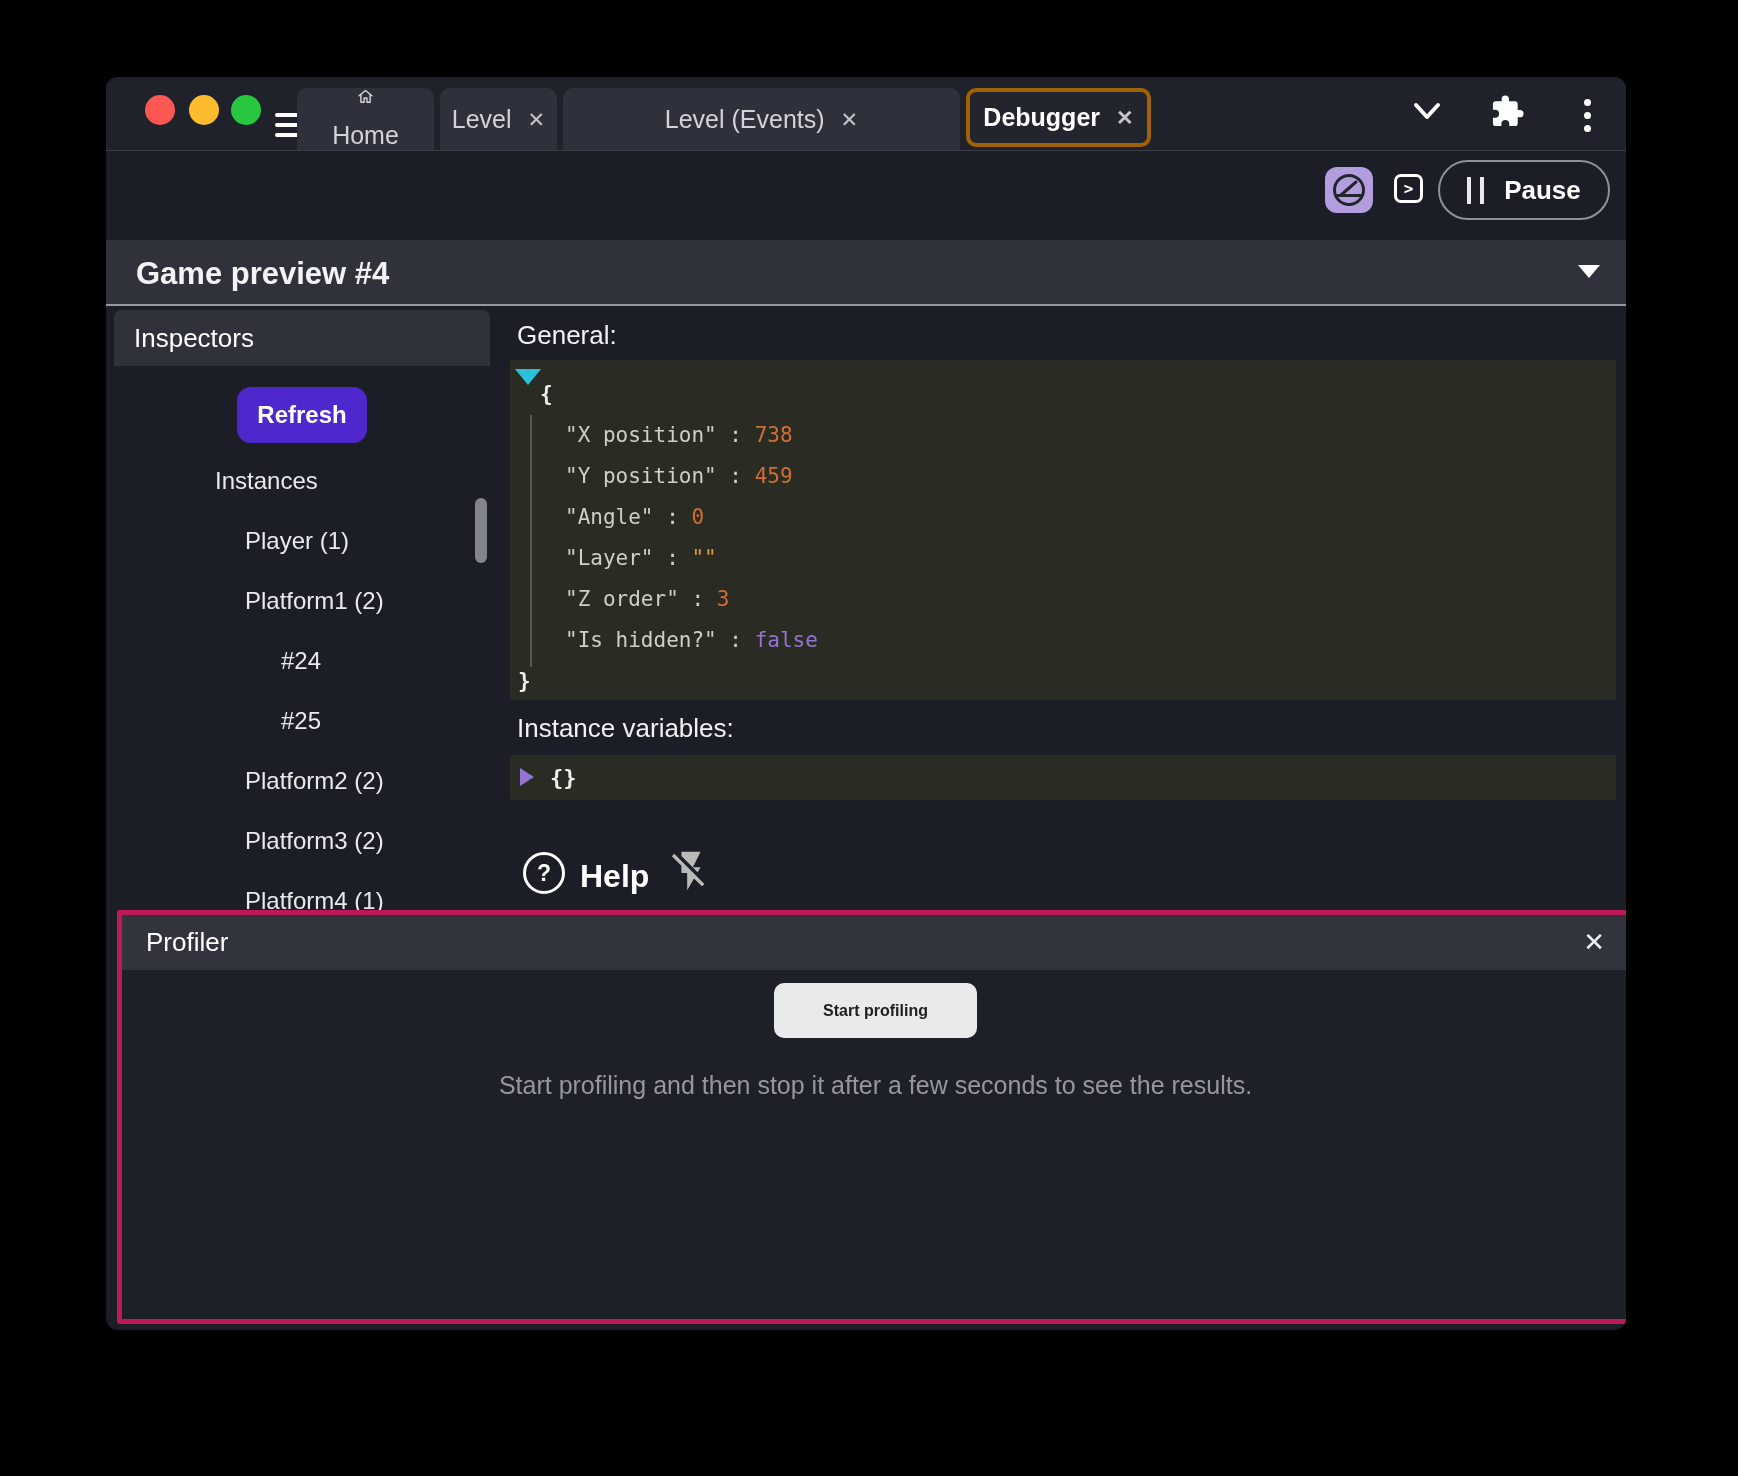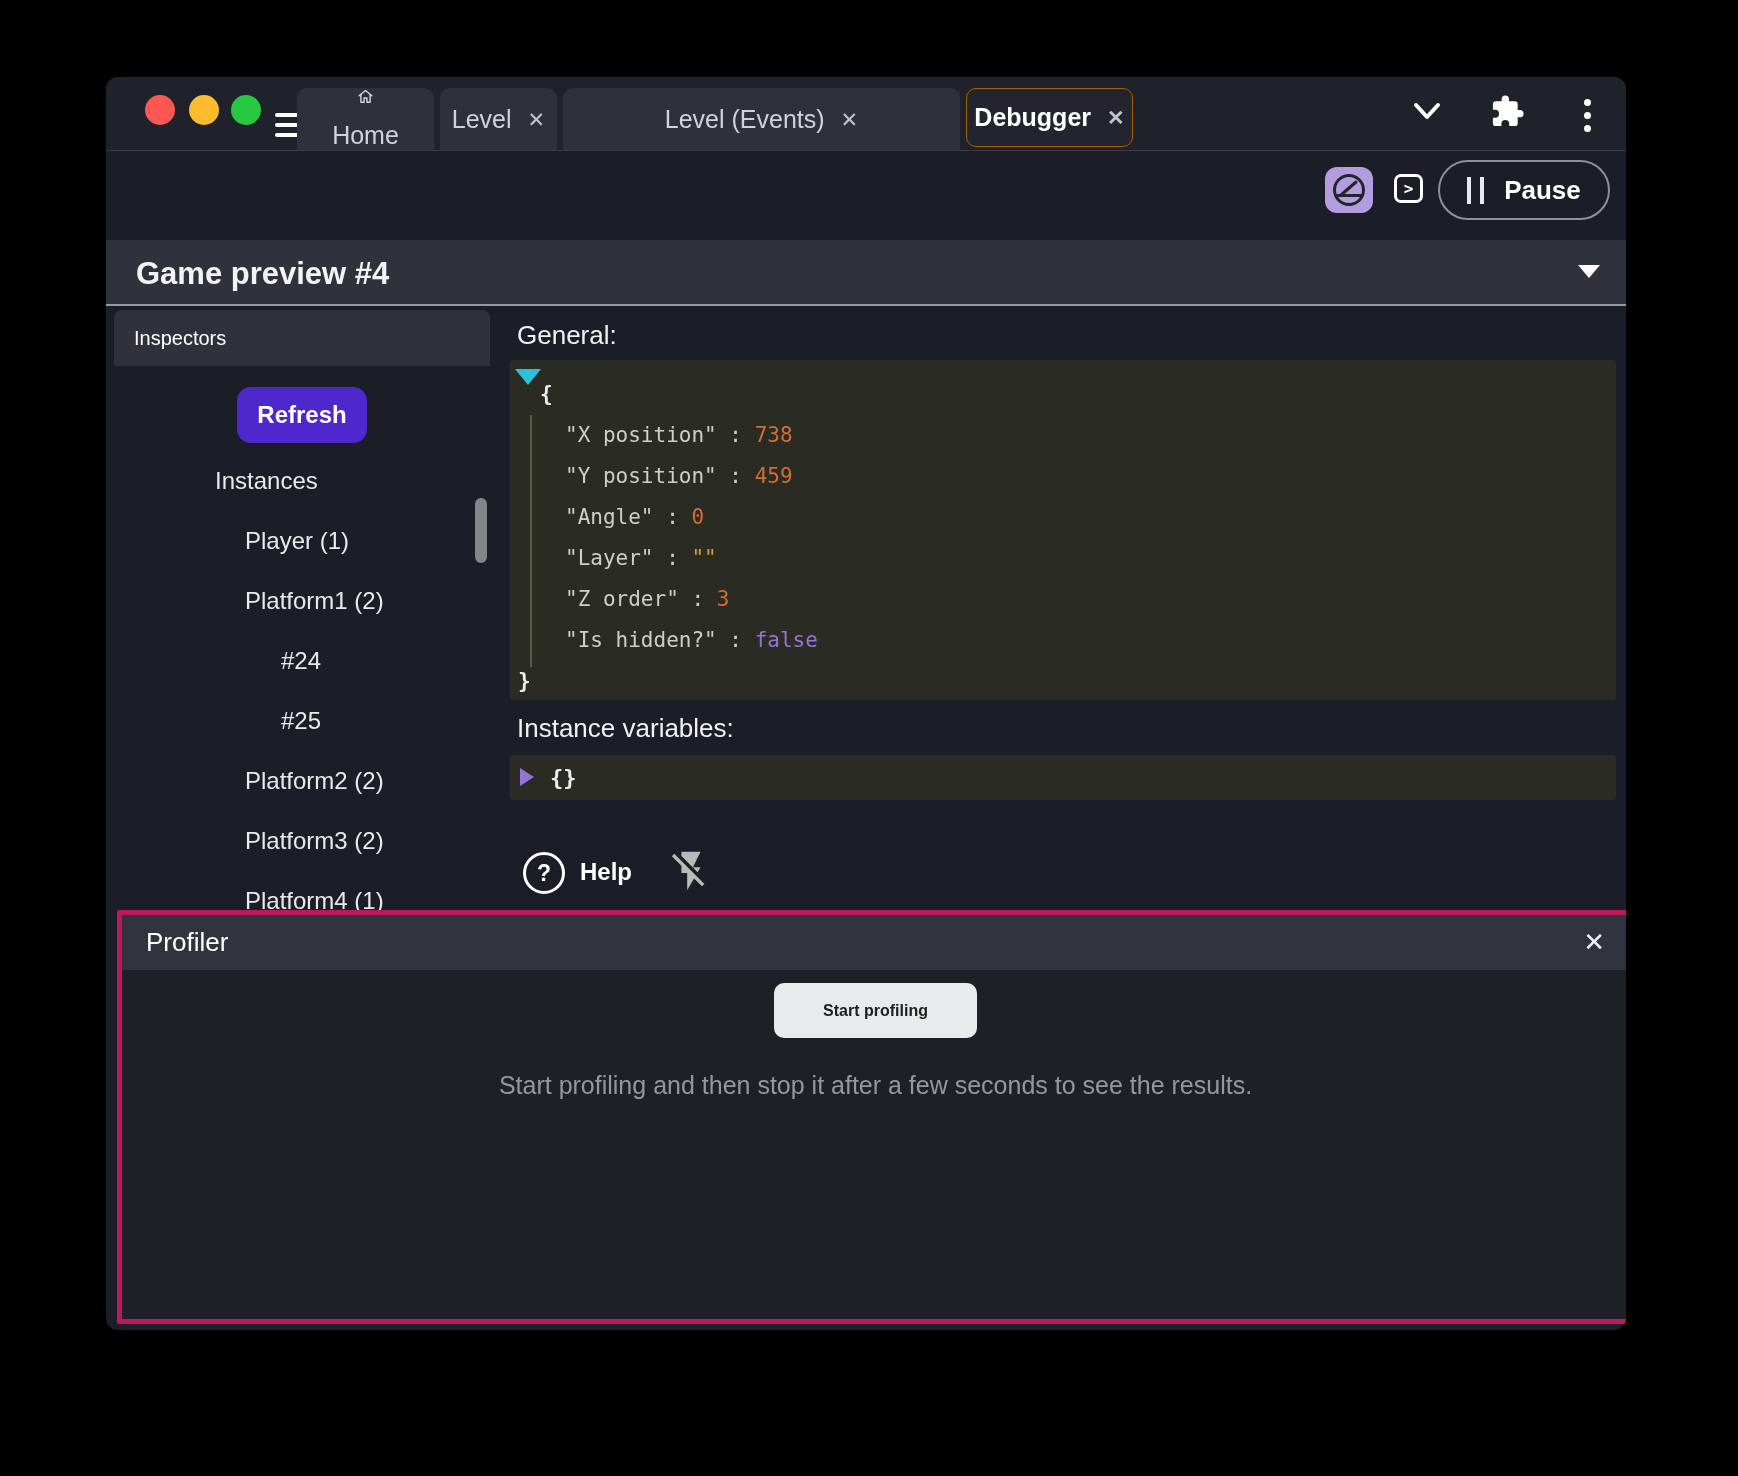--- a/index.html
+++ b/index.html
@@ -23,43 +23,43 @@
   .tab-strip{position:absolute;left:191px;bottom:0;height:62px;display:flex;gap:6px;align-items:flex-end;}
   .tab{
     height:62px;display:flex;align-items:center;justify-content:center;gap:16px;
     background:#2e313b;border-radius:10px 10px 0 0;color:#d2d3d8;font-size:25px;
     box-sizing:border-box;cursor:default;
   }
   .tab.w-home{width:137px;flex-direction:column;}
   .tab.w-level{width:117px;}
   .tab.w-levelevents{width:397px;}
   .tab.active{
-    width:167px;height:59px;margin-bottom:3px;background:#23252e;
-    border:1px solid #a16207;border-radius:10px;color:#fff;font-weight:bold;
+    width:185px;height:59px;margin-bottom:3px;background:#23252e;
+    border:4px solid #a16207;border-radius:10px;color:#fff;font-weight:bold;
   }
   .tab-x{font-size:21px;color:#c3c4ca;line-height:1;}
   .home-svg{width:27px;height:27px;}
   .top-icon{position:absolute;}
   .chevron-top{left:1306px;top:23px;width:30px;height:22px;}
   .puzzle{left:1384px;top:17px;width:35px;height:35px;}
   .kebab{left:1478px;top:22px;width:7px;display:flex;flex-direction:column;gap:6px;}
   .kebab .dot{width:7px;height:7px;border-radius:50%;background:#fff;}
   
   .speedo-btn{position:absolute;left:1219px;top:90px;width:48px;height:46px;border-radius:12px;background:#b49ddf;display:flex;align-items:center;justify-content:center;}
   .console-btn{position:absolute;left:1288px;top:97px;width:29px;height:29px;border:3px solid #fff;border-radius:7px;box-sizing:border-box;display:flex;align-items:center;justify-content:center;color:#fff;font-weight:bold;font-size:16px;font-family:"DejaVu Sans Mono",monospace;}
   .pause-btn{position:absolute;left:1332px;top:83px;width:172px;height:60px;border:2px solid #8f9196;border-radius:30px;box-sizing:border-box;display:flex;align-items:center;justify-content:center;gap:20px;background:transparent;}
   .pause-bars{display:flex;gap:9px;}
   .pause-bars span{width:4px;height:27px;background:#e8e9ee;display:block;}
   .pause-label{color:#fff;font-size:26px;font-weight:bold;}
   
   .preview-bar{position:absolute;left:0;right:0;top:163px;height:66px;background:#2f323b;border-bottom:2px solid #97999e;box-sizing:border-box;}
   .preview-title{position:absolute;left:30px;top:16px;font-size:31px;font-weight:600;color:#f2f3f5;}
   .preview-caret{position:absolute;left:1472px;top:25px;width:0;height:0;border-left:11px solid transparent;border-right:11px solid transparent;border-top:13px solid #fff;}
   
-  .sidebar-header{position:absolute;left:8px;top:233px;width:376px;height:56px;background:#2f323b;border-radius:8px 8px 0 0;box-sizing:border-box;padding-left:20px;line-height:56px;font-size:20px;color:#fff;}
+  .sidebar-header{position:absolute;left:8px;top:233px;width:376px;height:56px;background:#2f323b;border-radius:8px 8px 0 0;box-sizing:border-box;padding-left:20px;line-height:56px;font-size:26px;color:#fff;}
   .refresh-btn{position:absolute;left:131px;top:310px;width:130px;height:56px;background:#4f28cd;border:none;border-radius:14px;color:#fff;font-size:24px;font-weight:bold;}
   .tree{position:absolute;left:8px;top:374px;width:366px;}
   .tree .item{height:60px;line-height:60px;font-size:24px;color:#e9eaec;white-space:nowrap;}
   .lvl0{padding-left:101px;}
   .lvl1{padding-left:131px;}
   .lvl2{padding-left:167px;}
   .scroll-thumb{position:absolute;left:369px;top:421px;width:12px;height:65px;background:#84858a;border-radius:6px;}
   
   .general-label,.vars-label{position:absolute;left:411px;font-size:26px;color:#f0f1f3;}
   .general-label{top:243px;}
@@ -76,21 +76,21 @@
   .t-number{color:#d06e35;}
   .t-string{color:#de9a36;}
   .t-bool{color:#9474d4;}
   .json-expander{position:absolute;left:5px;top:9px;width:0;height:0;border-left:13px solid transparent;border-right:13px solid transparent;border-top:16px solid #2bc1d8;}
   .json-guide{position:absolute;left:20px;top:55px;width:2px;height:252px;background:#585b4c;}
   .vars-box{position:absolute;left:404px;top:678px;width:1106px;height:45px;background:#2a2c23;border-radius:3px;}
   .vars-expander{position:absolute;left:10px;top:13px;width:0;height:0;border-top:9px solid transparent;border-bottom:9px solid transparent;border-left:14px solid #9474d4;}
   .vars-value{position:absolute;left:40px;top:0;line-height:45px;font-family:"DejaVu Sans Mono",monospace;font-size:22px;font-weight:bold;color:#eceded;}
   
   .help-circle{position:absolute;left:417px;top:775px;width:42px;height:42px;border:3px solid #fff;border-radius:50%;box-sizing:border-box;display:flex;align-items:center;justify-content:center;color:#fff;font-size:23px;font-weight:bold;}
-  .help-label{position:absolute;left:474px;top:781px;font-size:24px;font-weight:bold;color:#fff;}
+  .help-label{position:absolute;left:474px;top:781px;font-size:32px;font-weight:bold;color:#fff;}
   .flash-off{position:absolute;left:562px;top:769px;}
   
   .profiler{position:absolute;left:11px;top:833px;width:1517px;height:414px;border:5px solid #be185d;border-radius:2px;box-sizing:border-box;background:#1e2028;z-index:5;}
   .profiler-header{height:55px;background:#32343d;display:flex;align-items:center;padding:0 24px;}
   .profiler-title{flex:1;font-size:26px;color:#fff;}
   .profiler-close{font-size:26px;color:#eceef6;cursor:default;}
   .profiler-body{text-align:center;}
   .start-btn{margin-top:13px;width:203px;height:55px;background:#e9eaeb;border:none;border-radius:10px;font-family:"Liberation Sans",sans-serif;font-size:16px;font-weight:bold;color:#202020;}
   .profiler-msg{margin-top:33px;font-size:25px;color:#96979e;}
 </style>

